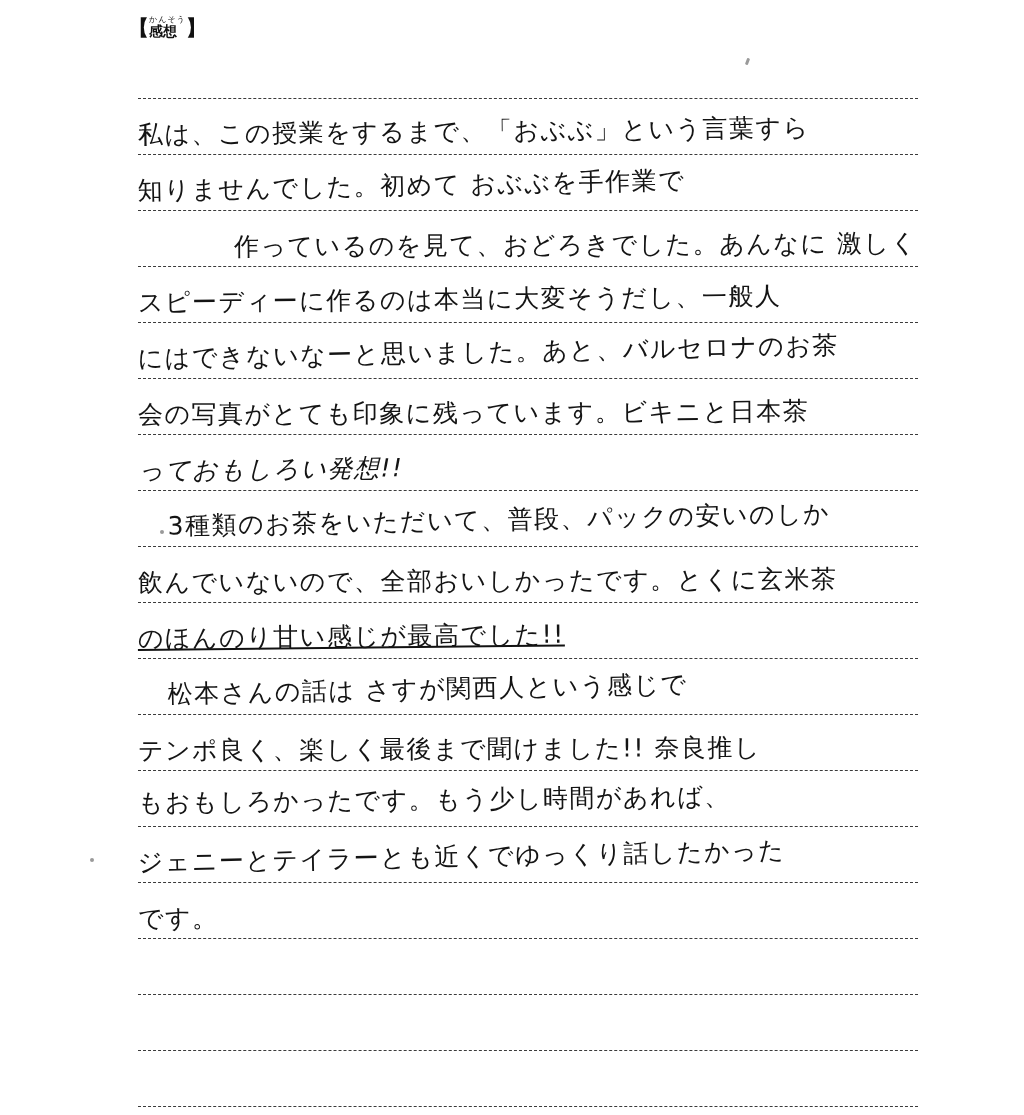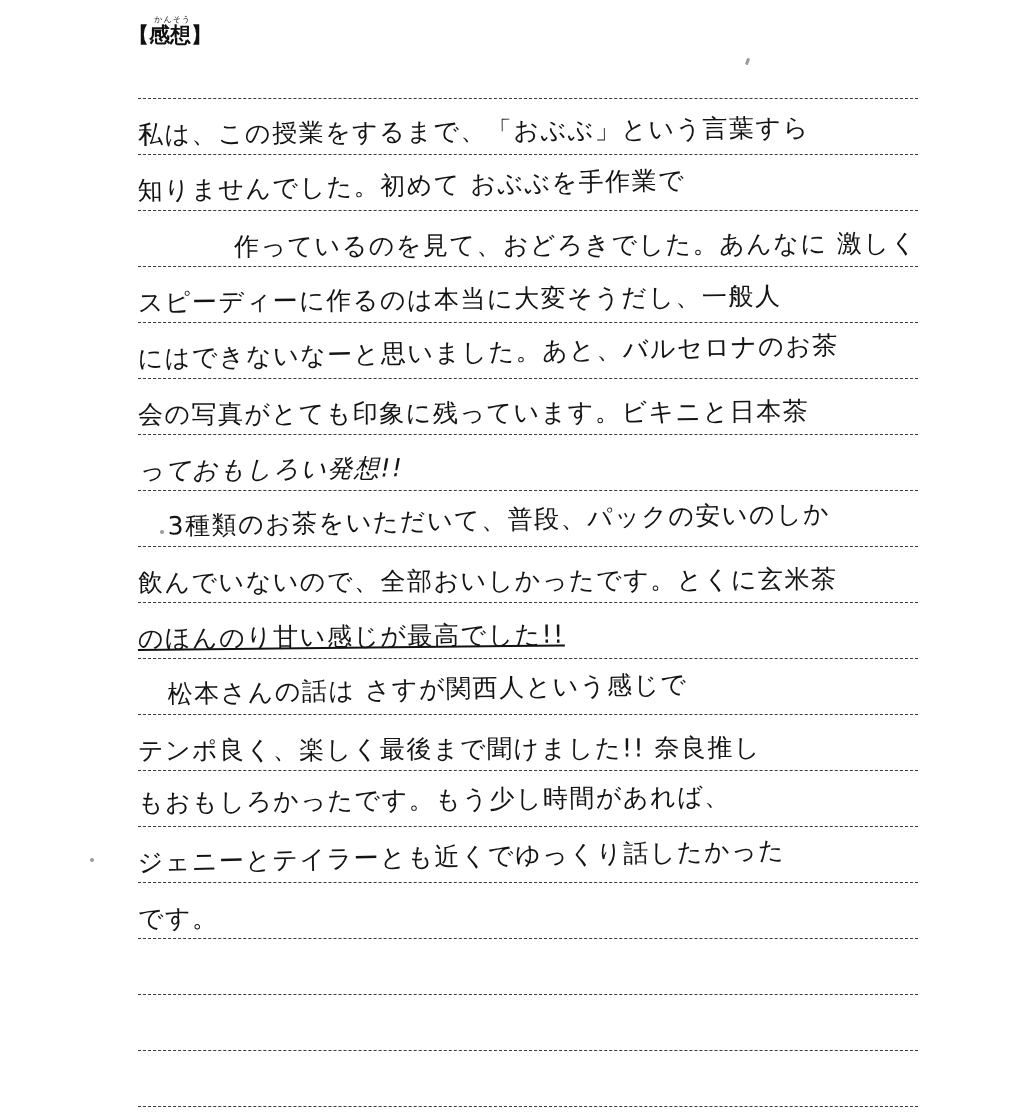--- a/index.html
+++ b/index.html
@@ -26,31 +26,32 @@
     line-height: 1;
   }
   #heading .bracket {
     font-size: 21px;
     font-weight: bold;
     letter-spacing: 0px;
   }
   #heading .ruby-group {
     display: inline-flex;
     flex-direction: column;
-    align-items: flex-end;
+    align-items: flex-start;
     justify-content: flex-end;
+    font-family: Liberation Mono, monospace;
   }
   #heading .ruby {
     font-size: 8px;
     letter-spacing: 1px;
     margin-bottom: 1px;
     white-space: nowrap;
   }
   #heading .base {
-    font-size: 21px;
+    font-size: 14px;
     font-weight: bold;
     letter-spacing: 0px;
     white-space: nowrap;
   }
 
   
   #sheet {
     position: absolute;
     left: 138px;
     top: 98px;

